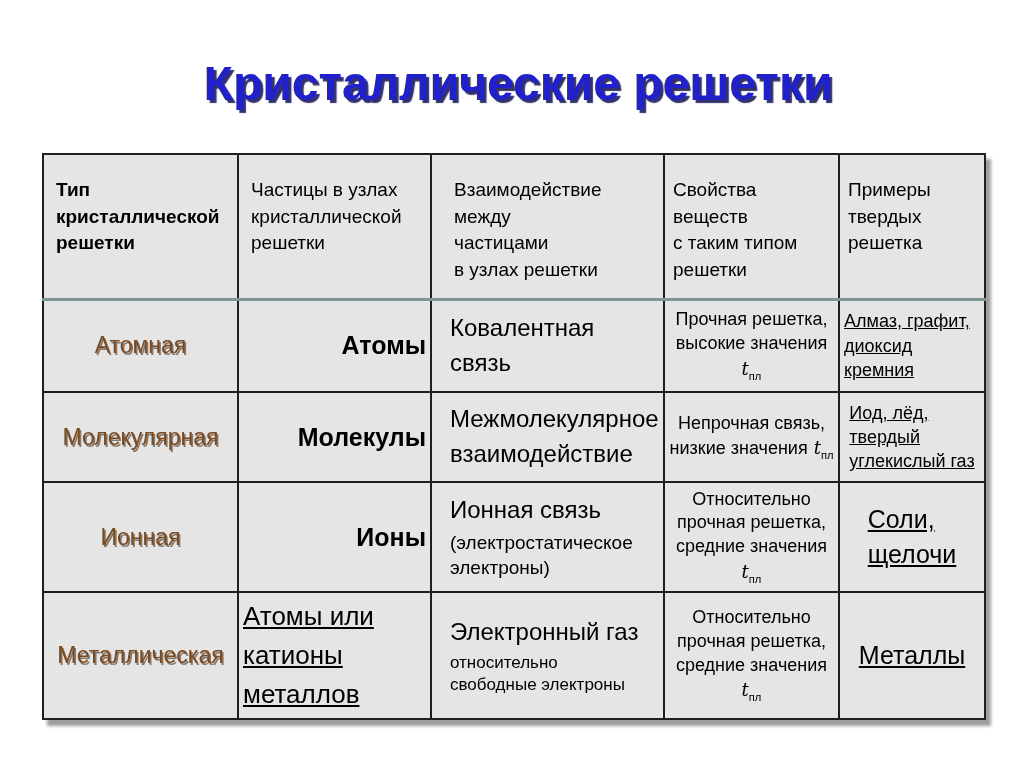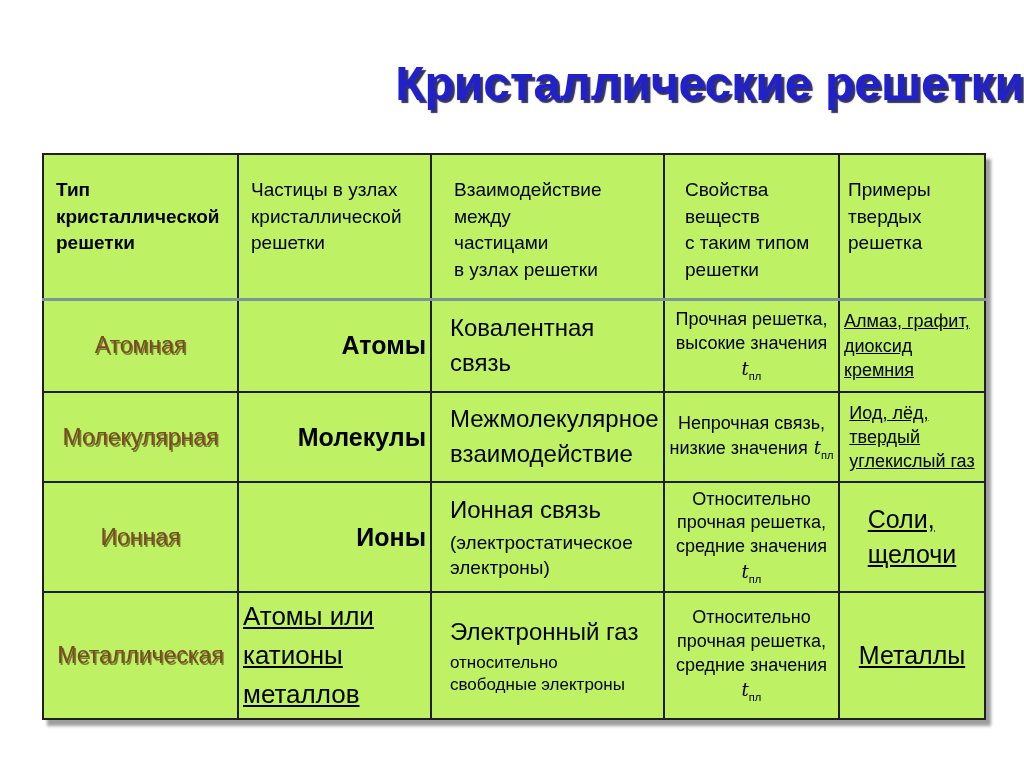--- a/index.html
+++ b/index.html
@@ -1,42 +1,42 @@
 <!DOCTYPE html>
 <html><head>
 <meta charset="utf-8">
 <style>
   html,body { margin:0; padding:0; background:#ffffff; }
   .slide {
     position:relative; width:1024px; height:768px; background:#ffffff;
     font-family:"Liberation Sans", sans-serif; overflow:hidden;
   }
   .title {
-    margin:56px 0 0 0; text-align:right;
+    margin:56px 0 0 0; text-align:center;
     font-size:48px; font-weight:bold; color:#2121cc;
     text-shadow:3px 3px 1px rgba(14,14,78,0.85);
     letter-spacing:0;
     padding-left:12px;
   }
   table.lattice {
     border-collapse:collapse; table-layout:fixed;
     width:942px; margin:42px 0 0 42px;
-    background:#bef264;
+    background:#e5e5e5;
     box-shadow:5px 6px 3px rgba(0,0,0,0.38);
   }
   th, td { border:2px solid #1f1f1f; overflow:hidden; }
   thead th {
     border-bottom:3px solid #7e9595;
     vertical-align:top; text-align:left;
     font-weight:normal; font-size:19px; line-height:1.4;
     color:#000; padding:22px 6px 0 12px;
   }
   thead th.c1 { font-weight:bold; }
   thead th.c3 { padding-left:22px; }
-  thead th.c4 { padding-left:20px; }
+  thead th.c4 { padding-left:8px; }
   thead th.c5 { padding-left:8px; }
   .pre { white-space:pre-line; }
   tbody td { vertical-align:middle; text-align:center; color:#000; padding:4px; }
   td.c1 {
     font-weight:normal; font-size:23px; color:#7b4a21;
     text-shadow:1.5px 1.5px 0 rgba(52,30,10,0.55);
     padding:4px 2px;
   }
   td.c2 { font-weight:bold; font-size:25px;text-align:right; }
   tr.r4 td.c2 { font-weight:normal; text-align:left; font-size:26px; line-height:1.5;text-decoration:underline; }

